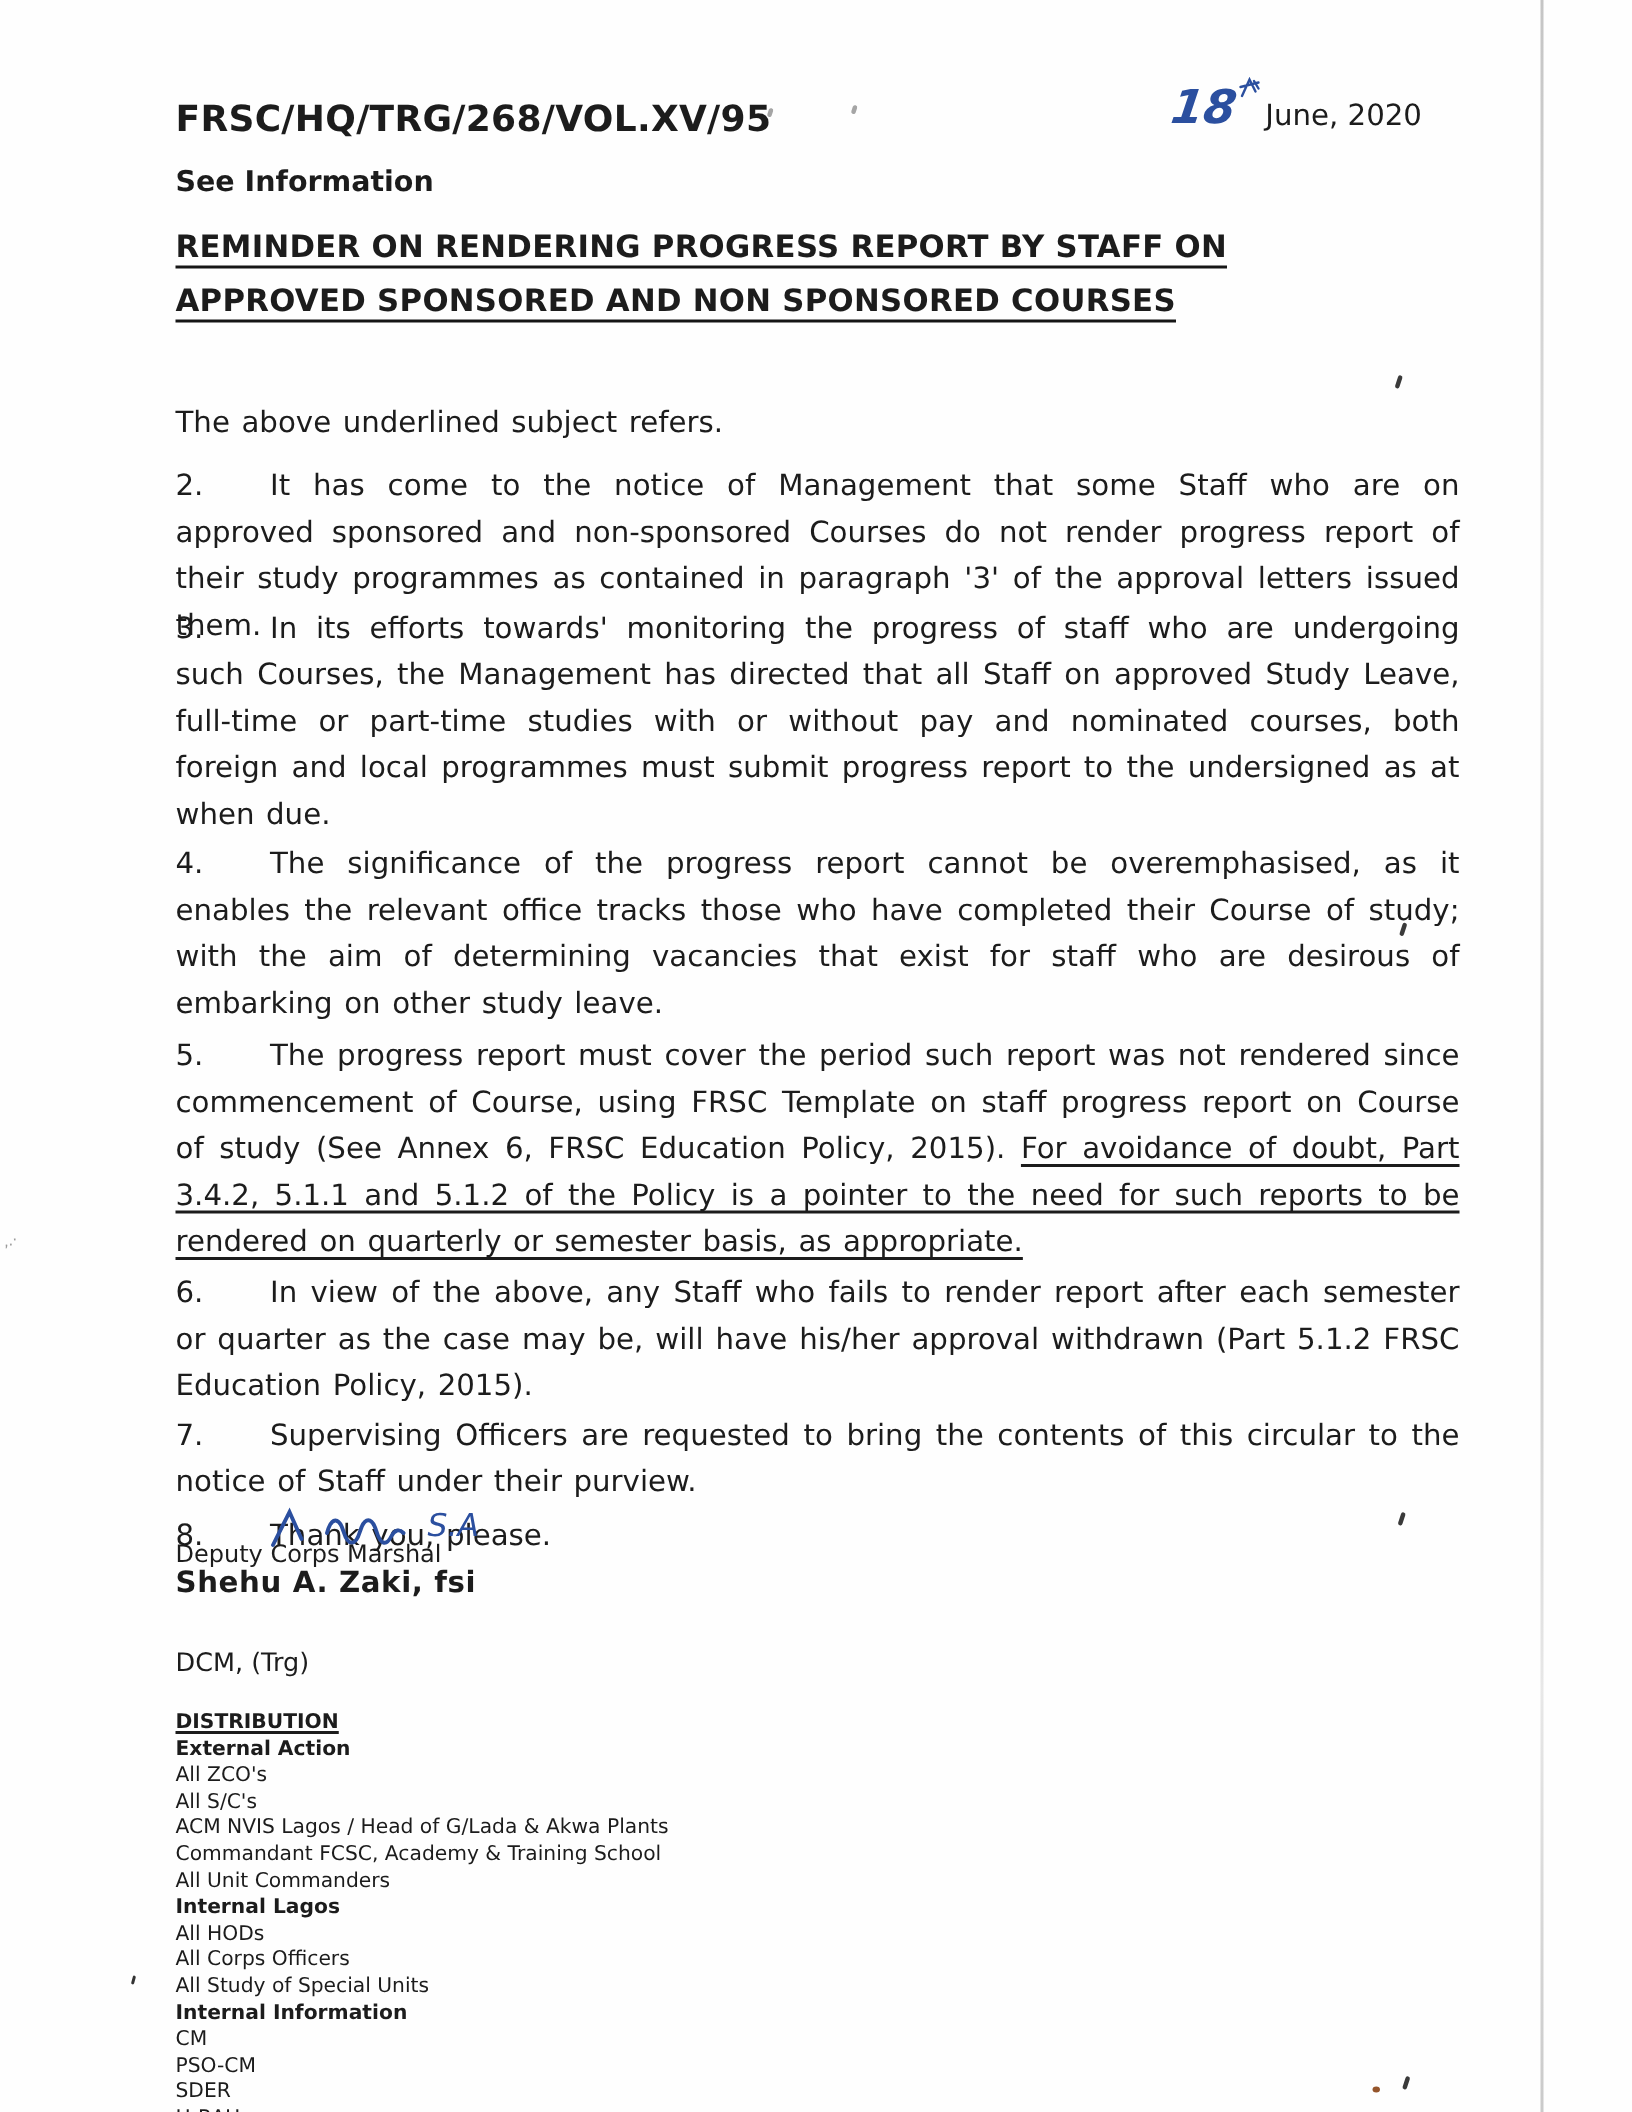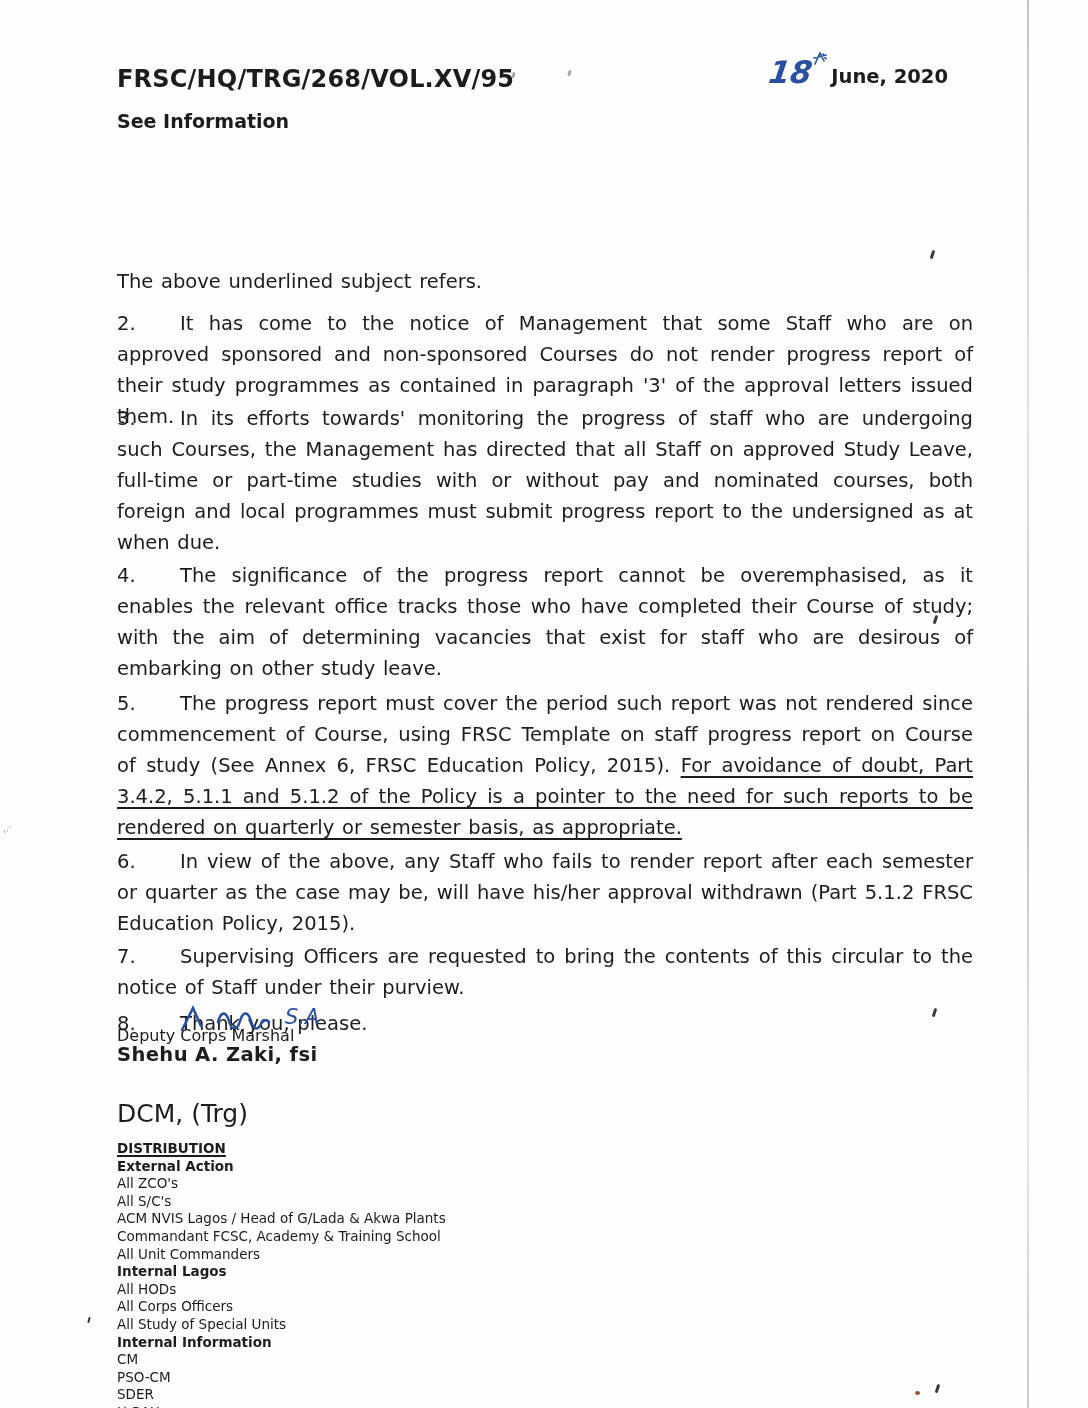--- a/index.html
+++ b/index.html
@@ -13,37 +13,37 @@
     color:#1c1c1c;
   }
   .abs { position:absolute; }
 
   
   .ref-row { left:117px; top:57px; width:831px; display:flex; justify-content:space-between; align-items:flex-start; }
   .ref-number { font-size:24px; font-weight:600; letter-spacing:0.2px; padding-top:8px; }
   .date-wrap { display:flex; align-items:flex-start; }
   .hand-day { color:#2b4f9f; font-size:31px; font-style:italic; line-height:30px; transform:skewX(-8deg); font-weight:600; }
   .th-mark { margin:-6px 2px 0 1px; }
-  .date-text { font-size:19.5px; font-weight:700; padding-top:8px; }
+  .date-text { font-size:19.5px; font-weight:400; padding-top:8px; }
 
   .salutation { left:117px; top:110px; font-size:19px; font-weight:700; }
 
   .title-block { left:117px; top:146px; width:880px; font-size:20.5px; font-weight:700; letter-spacing:0.2px; line-height:36px; }
   .title-block .uline { border-bottom:2.5px solid #161616; padding-bottom:1px; }
 
   
   .body-text { left:117px; width:856px; font-size:19.5px; line-height:31px; text-align:justify; word-spacing:1.5px;margin-top:38px; }
   .pnum { display:inline-block; width:63px; }
   .inline-uline { text-decoration:underline; text-decoration-thickness:2px; text-underline-offset:4px; }
 
   
   .sig-svg { left:172px; top:1002px; }
   .sig-name { left:117px; top:1043px; font-size:19.5px; font-weight:700; letter-spacing:0.4px; }
   .sig-rank { left:117px; top:1026px; font-size:16px; }
-  .sig-office { left:117px; top:1099px; font-size:25px; }
+  .sig-office { left:117px; top:1099px; font-size:17px; }
 
   
   .dist { left:117px; top:1140px; width:520px; font-size:13.5px; line-height:17.6px; }
   .dist-header { font-weight:700; text-decoration-thickness:1.5px; text-underline-offset:2px; }
   .dist-heading { font-weight:700; text-decoration:underline; text-decoration-thickness:1.5px; text-underline-offset:2px; }
 
   
   .edge-line { left:1027px; top:0; width:2px; height:1408px;
     background:linear-gradient(180deg, rgba(150,150,150,.55) 0%, rgba(175,175,175,.35) 30%, rgba(140,140,140,.55) 55%, rgba(180,180,180,.3) 80%, rgba(150,150,150,.5) 100%); }
   .tick { width:2.5px; height:9px; background:#3a3a3a; border-radius:2px; transform:rotate(18deg); }
@@ -63,20 +63,24 @@
       <span class="hand-day">18</span>
       <svg class="th-mark" width="16" height="16" viewBox="0 0 16 16">
         <path d="M2,13 L7,2 L11,10 M1,7 L13,4 M10,3 L13,8" stroke="#2b4f9f" stroke-width="1.6" fill="none" stroke-linecap="round"></path>
       </svg>
       <span class="date-text">June, 2020</span>
     </div>
   </div>
 
   <div class="abs salutation">See Information</div>
 
+  <div class="abs title-block">
+    <div><span class="uline">REMINDER ON RENDERING PROGRESS REPORT BY STAFF ON</span></div>
+    <div><span class="uline">APPROVED SPONSORED AND NON SPONSORED COURSES</span></div>
+  </div>
 
   <div class="abs body-text" style="top:228px">The above underlined subject refers.</div>
 
   <div class="abs body-text" style="top:270px">
     <span class="pnum">2.</span><span>It has come to the notice of Management that some Staff who are on approved sponsored and non-sponsored Courses do not render progress report of their study programmes as contained in paragraph '3' of the approval letters issued them.</span>
   </div>
 
   <div class="abs body-text" style="top:365px">
     <span class="pnum">3.</span><span>In its efforts towards' monitoring the progress of staff who are undergoing such Courses, the Management has directed that all Staff on approved Study Leave, full-time or part-time studies with or without pay and nominated courses, both foreign and local programmes must submit progress report to the undersigned as at when due.</span>
   </div>

